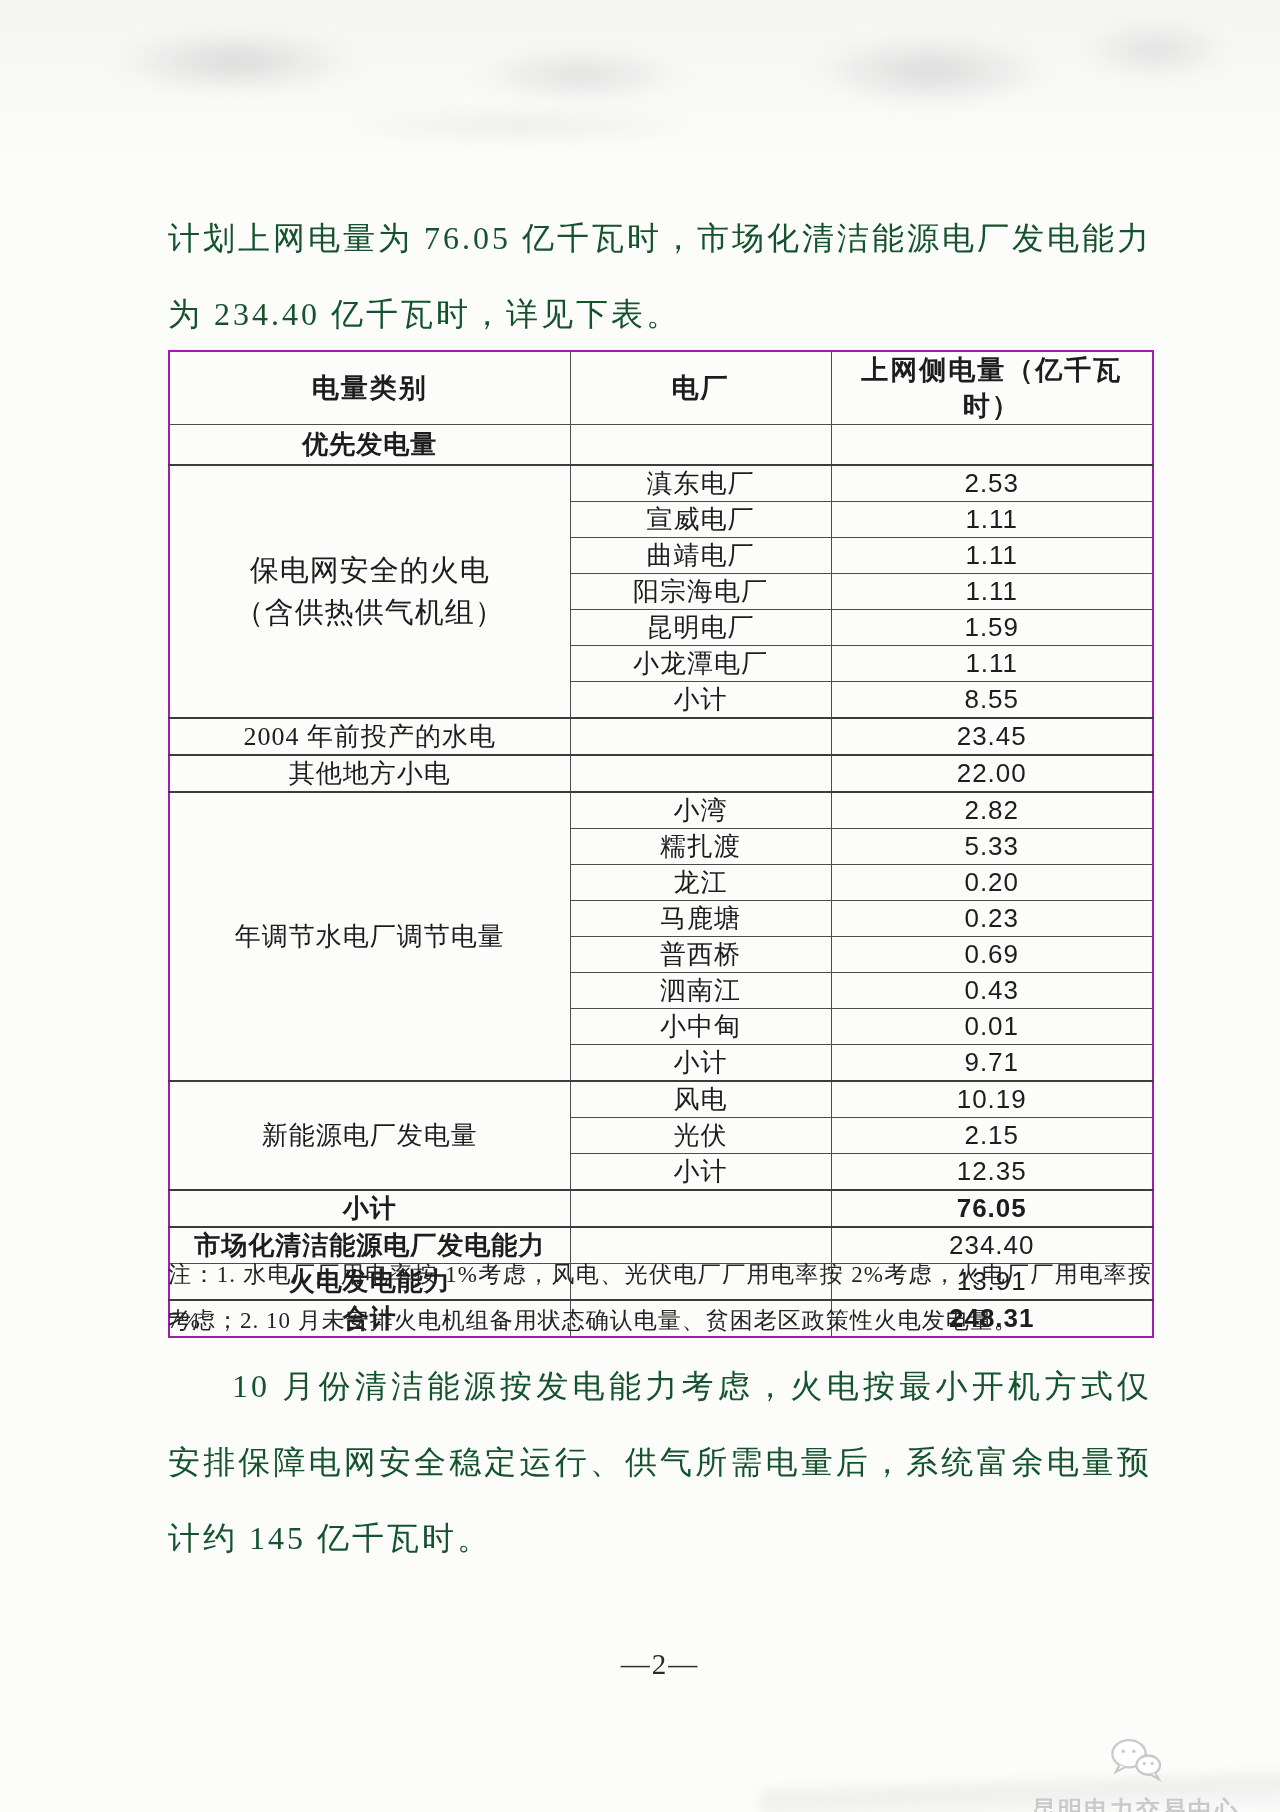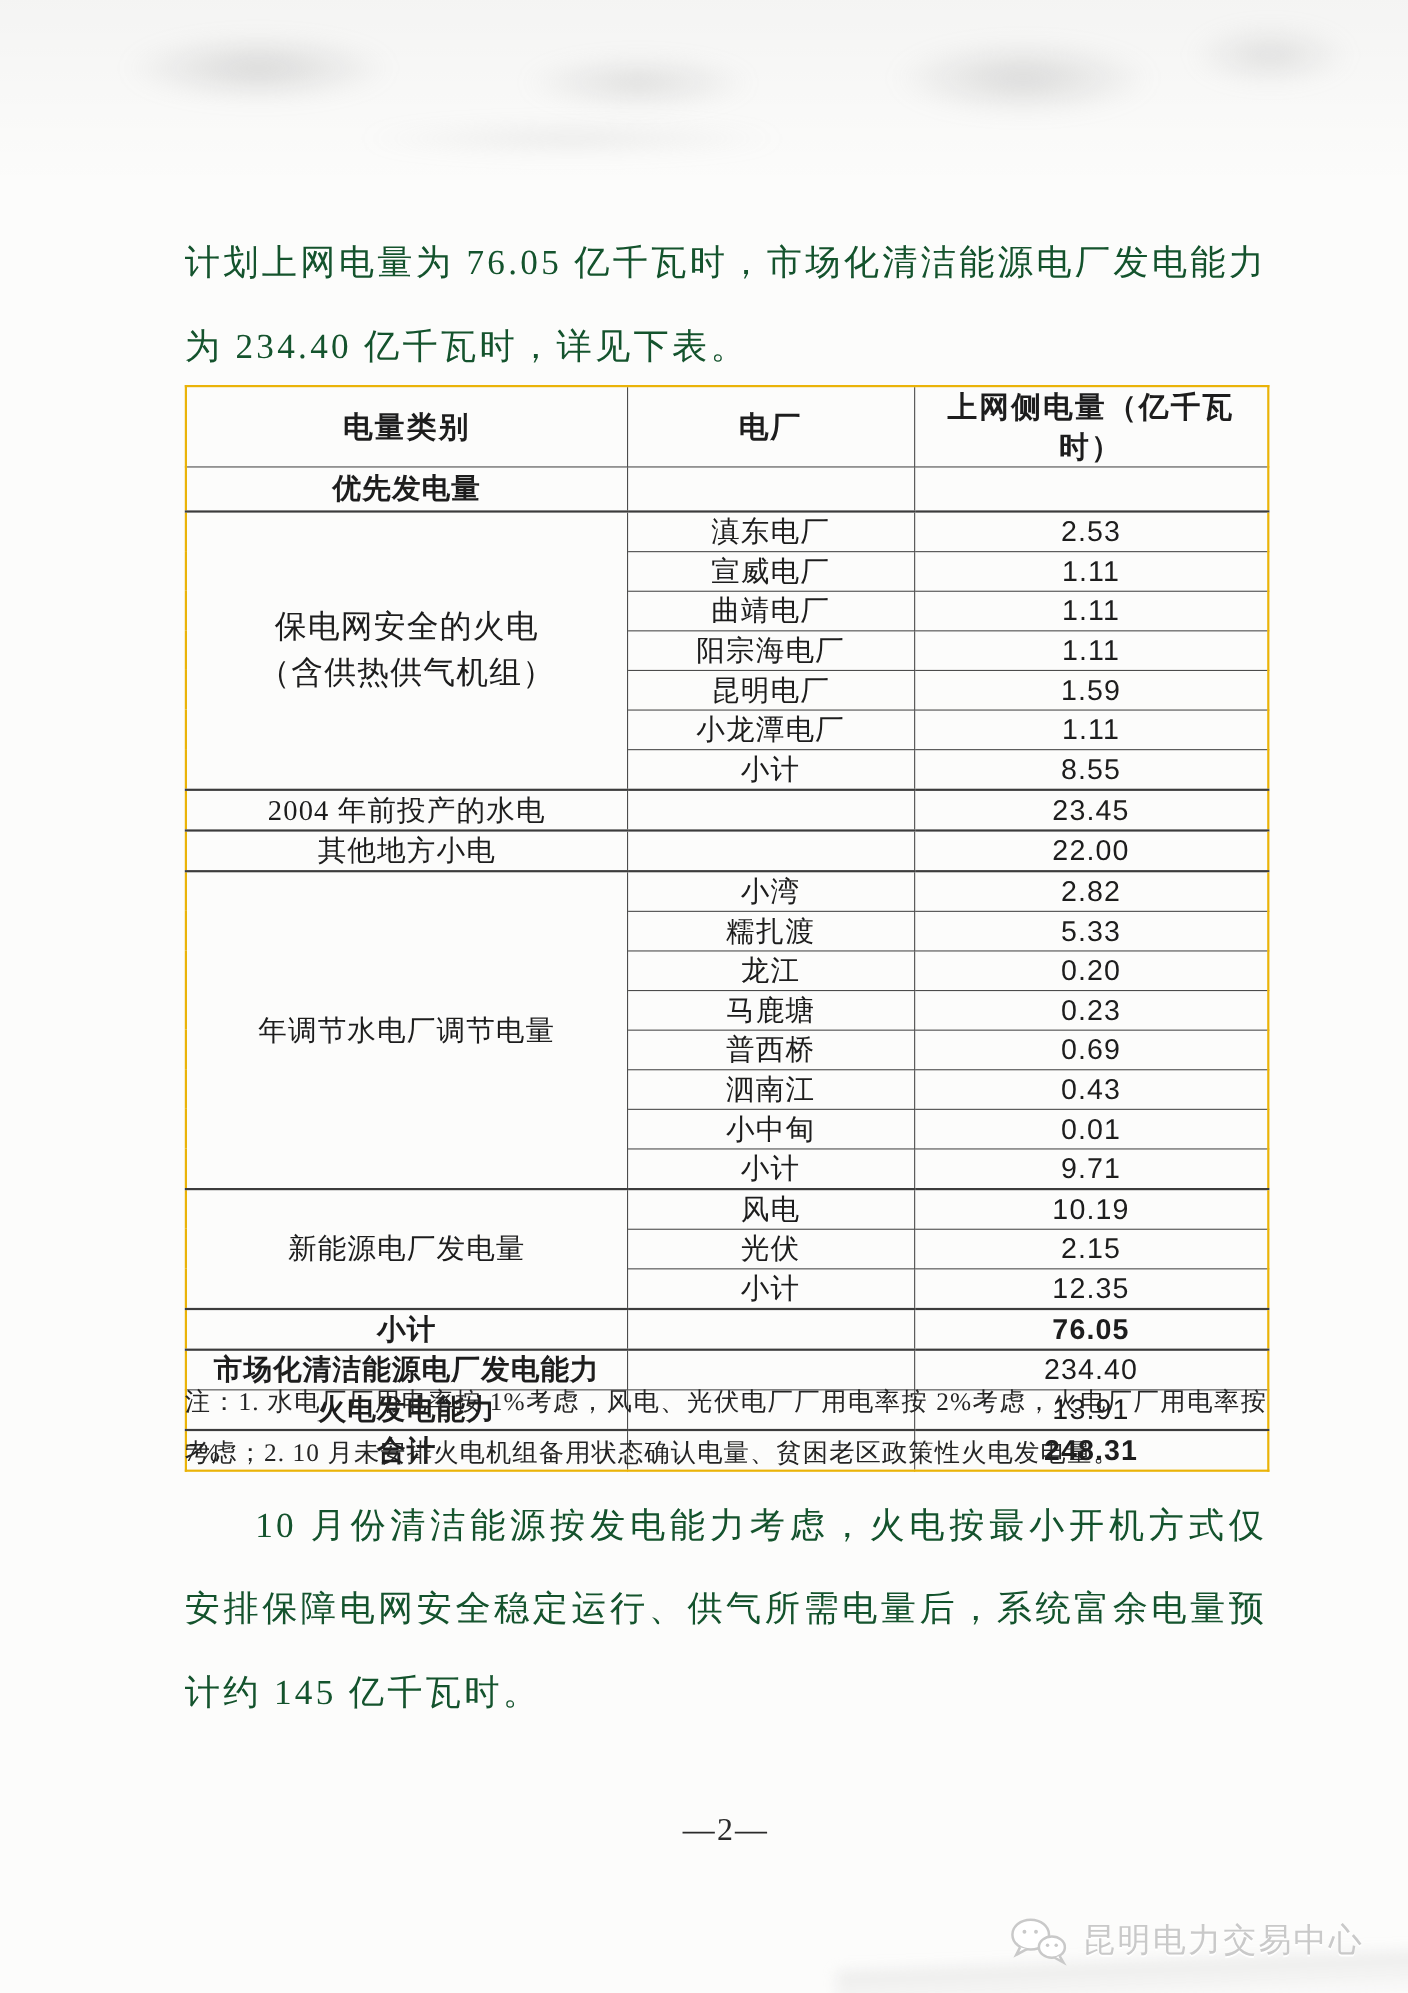--- a/index.html
+++ b/index.html
@@ -32,40 +32,41 @@
   table.etable{
     position:absolute;top:350px;left:0;width:984px;
     border-collapse:collapse;table-layout:fixed;
     font-size:26px;color:#1d1d1d;
   }
   .etable td,.etable th{
     border:1.5px solid #4c4c4c;
     padding:0 6px;text-align:center;vertical-align:middle;
     font-weight:400;letter-spacing:1px;overflow:hidden;
   }
-  .etable{border:2px solid #eab308;padding-left:44px;}
+  .etable{border:2px solid #a21caf;padding-left:44px;}
   .etable th{height:42px;font-weight:700;letter-spacing:2px;font-size:27px;}
   .etable tr{height:34px;}
   tr.prio{height:40px;margin-left:44px;}
   .etable .bold{font-weight:700;}
   .etable tr.sec td{border-top-width:2.5px;border-top-color:#3c3c3c;}
   .cat2{font-size:29px;letter-spacing:1px;line-height:1.45;}
   .num{font-family:Liberation Sans, sans-serif;letter-spacing:0.5px;}
 
   .note{position:absolute;top:1252px;width:984px;font-size:23px;letter-spacing:1px;color:#242424;}
   .note .line{height:46px;line-height:46px;}
 
   .pagenum{position:absolute;top:1648px;left:0;width:984px;text-align:center;font-size:29px;letter-spacing:2px;color:#2b2b2b;}
 
   .watermark{
     position:absolute;top:1736px;right:40px;height:56px;
     display:flex;align-items:center;gap:12px;
-    color:#c9c9c9;font-size:30px;letter-spacing:2px;font-weight:400;
+    color:#c9c9c9;font-size:24px;letter-spacing:2px;font-weight:700;
     text-shadow:0 1px 0 #ffffff;
     font-family:"Liberation Sans","DejaVu Sans",sans-serif;
+    flex-direction:column;
   }
   .watermark svg{display:block;}
 </style>
 </head>
 <body>
 
 <div class="topcast"></div>
 <div class="artifact a1"></div>
 <div class="artifact a2"></div>
 <div class="artifact a3"></div>

